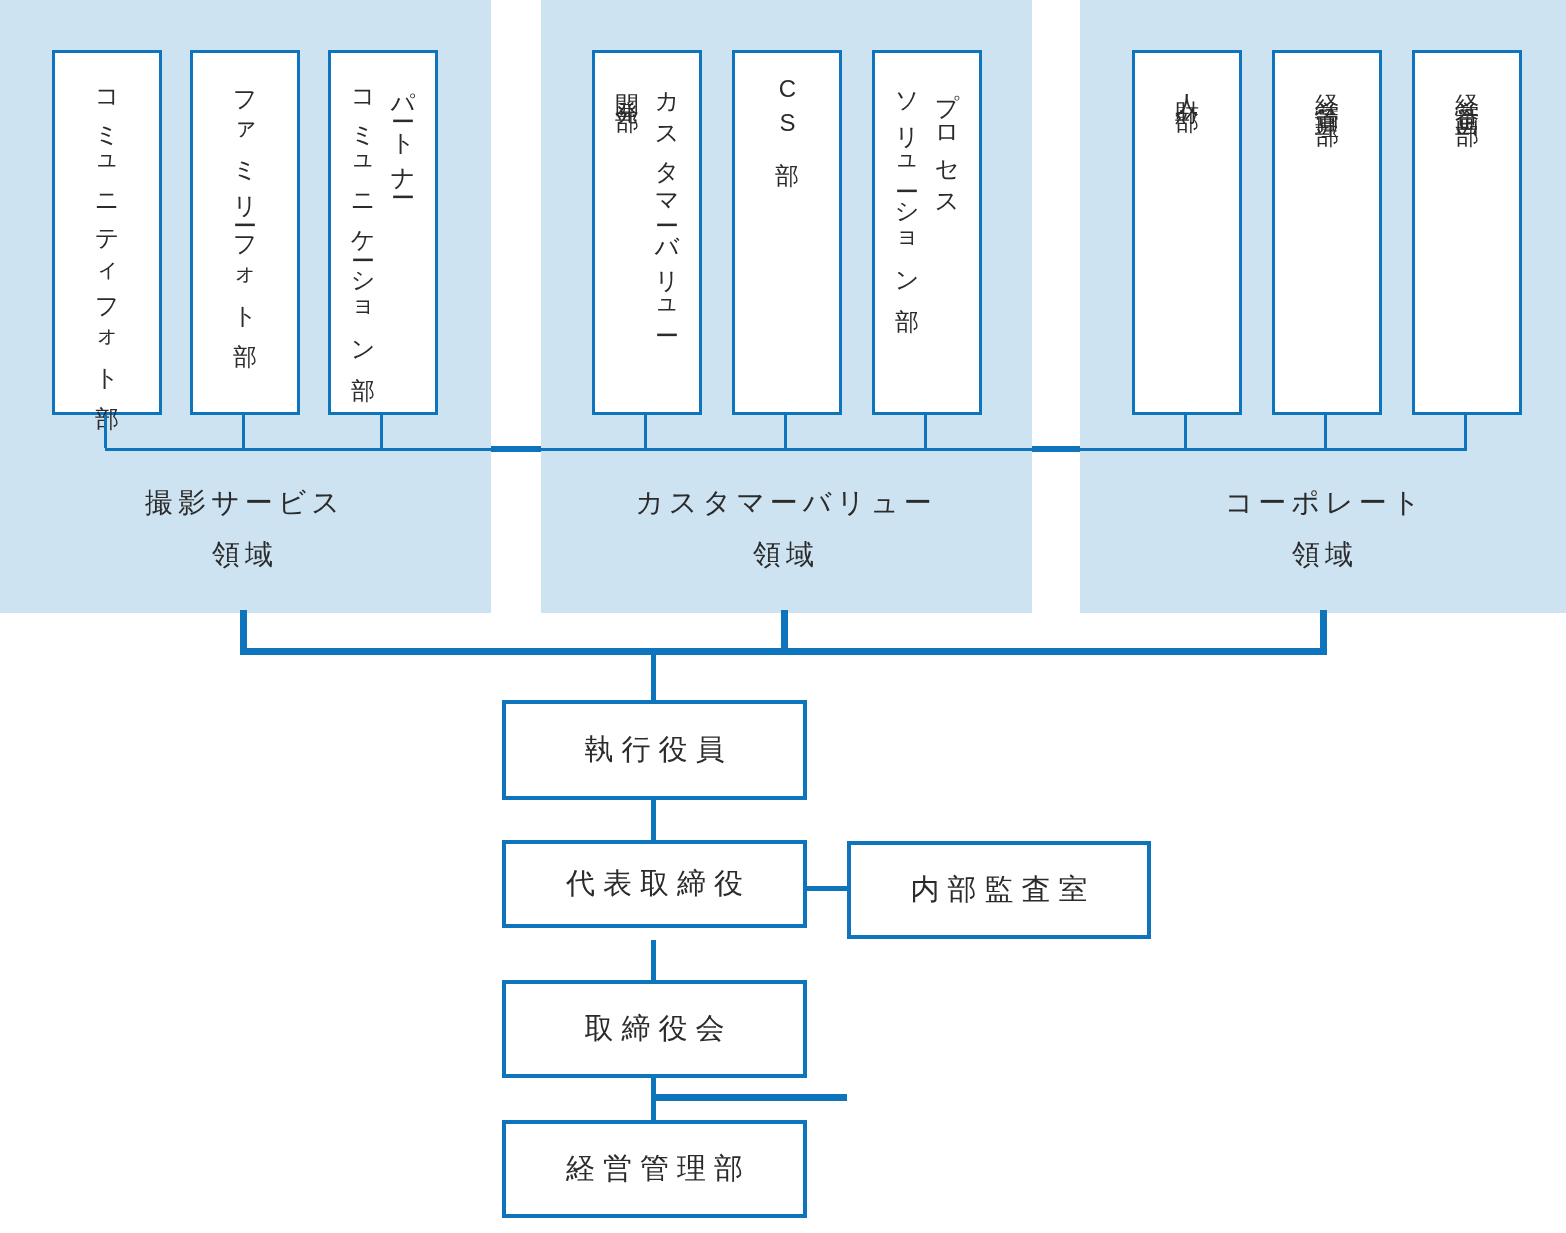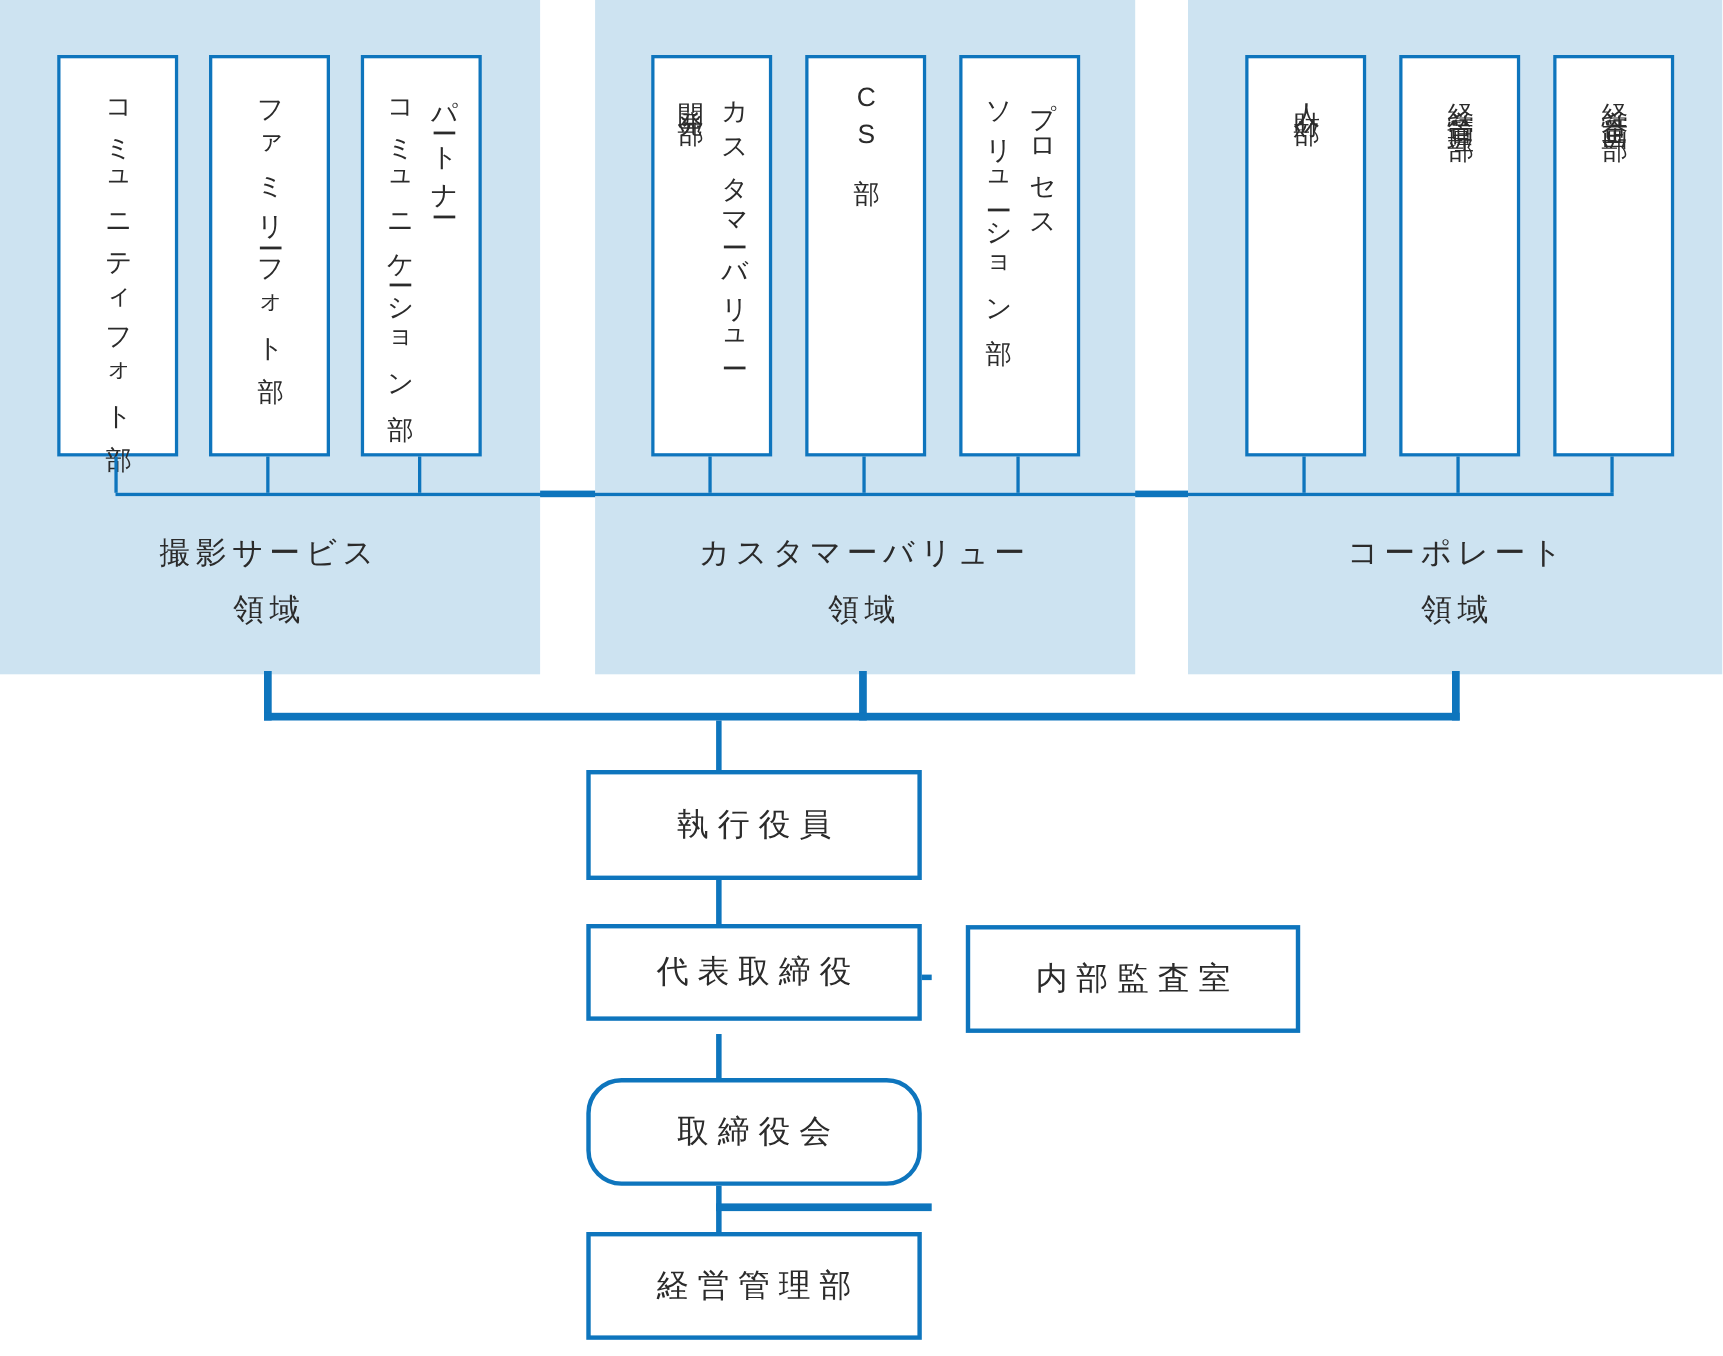--- a/index.html
+++ b/index.html
@@ -54,21 +54,20 @@
     position: absolute;
     background: #ffffff;
     border: 4px solid #0e75bd;
     box-sizing: border-box;
     display: flex;
     align-items: center;
     justify-content: center;
     font-size: 29px;
     letter-spacing: 8px;
     padding-left: 8px;
-    margin-left: 31px;
   }
   .line {
     position: absolute;
     background: #0e75bd;
   }
 </style>
 </head>
 <body>
 
 <div class="canvas">
@@ -145,20 +144,20 @@
 
   <div class="gov-box" style="left:502px; top:700px; width:305px; height:100px;">
     <span>執行役員</span>
   </div>
   <div class="gov-box" style="left:502px; top:840px; width:305px; height:88px;">
     <span>代表取締役</span>
   </div>
   <div class="gov-box" style="left:847px; top:841px; width:304px; height:98px;">
     <span>内部監査室</span>
   </div>
-  <div class="gov-box" style="left:502px; top:980px; width:305px; height:98px;border-radius:32px;">
+  <div class="gov-box" style="left:502px; top:980px; width:305px; height:98px;">
     <span>取締役会</span>
   </div>
   <div class="gov-box" style="left:502px; top:1120px; width:305px; height:98px;">
     <span>経営管理部</span>
   </div>
 
 </div>
 
 </body></html>

